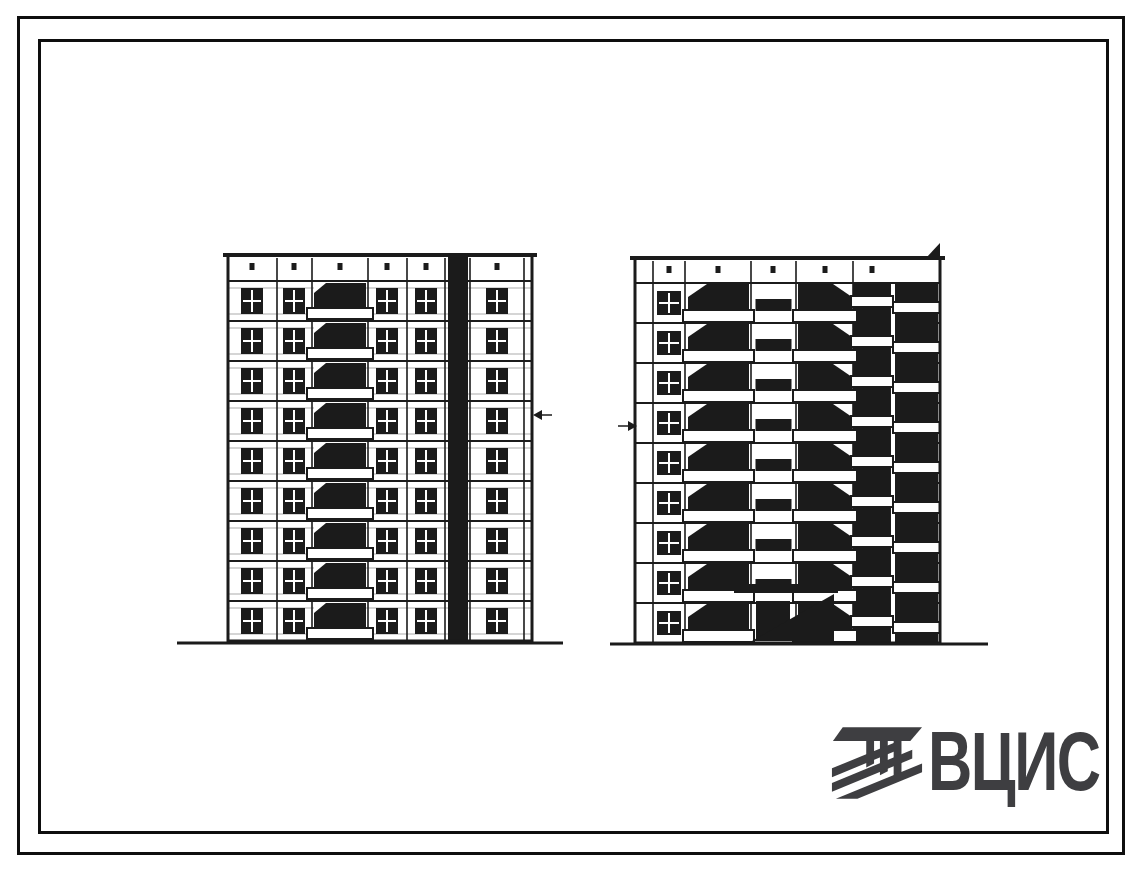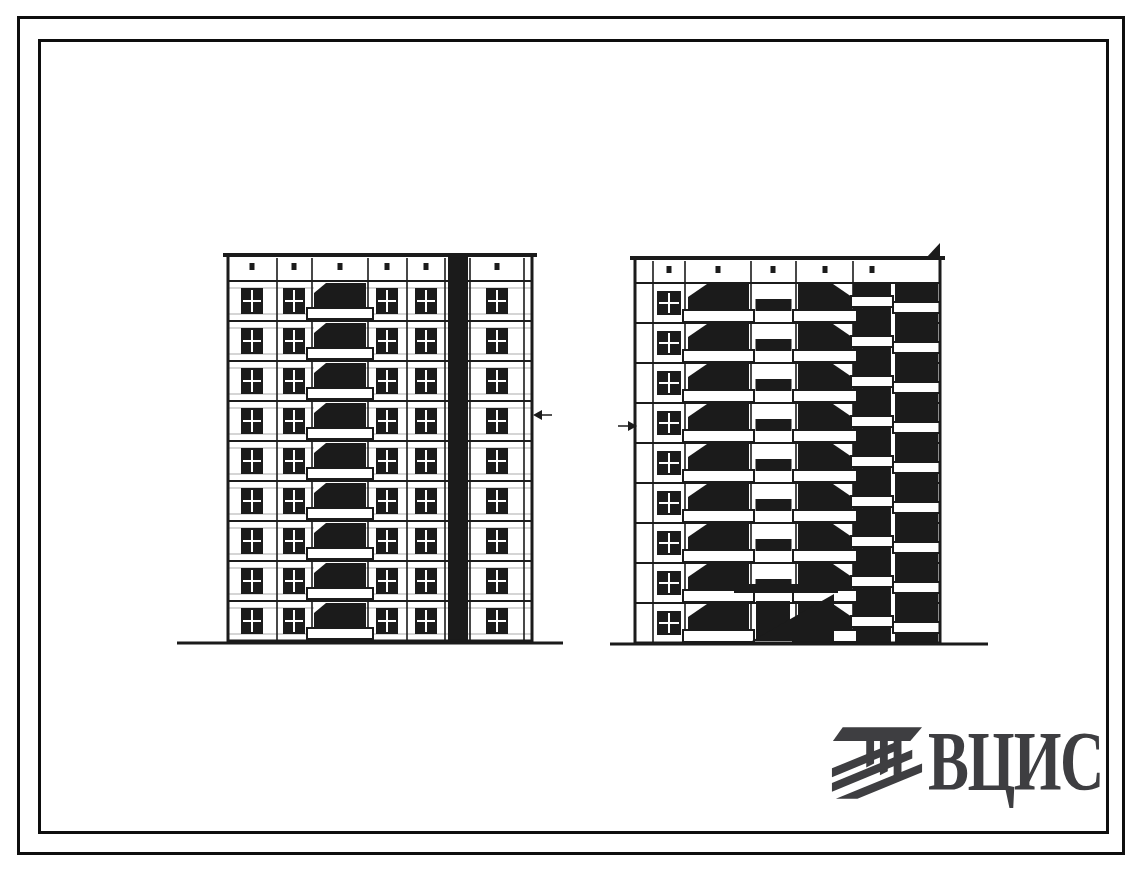--- a/index.html
+++ b/index.html
@@ -1,17 +1,17 @@
 <!DOCTYPE html>
 <html><head>
 <meta charset="utf-8">
 <style>
   html,body{margin:0;padding:0;background:#ffffff;}
   #page{position:relative;width:1139px;height:869px;background:#ffffff;overflow:hidden;
-        font-family:Liberation Serif, serif;text-align:right;}
+        font-family:Liberation Sans, sans-serif;text-align:right;}
   .frame-outer{position:absolute;left:17px;top:16px;right:14px;bottom:14px;
         border:3px solid #0e0e0e;}
   .frame-inner{position:absolute;left:38px;top:39px;right:30px;bottom:35px;
         border:3px solid #0e0e0e;}
   #drawing{position:absolute;left:0;top:0;}
   .logo{position:absolute;left:830px;top:721px;height:81px;display:flex;align-items:flex-end;}
   .logo-icon{width:94px;height:81px;display:block;}
   .logo-text{font-weight:bold;font-size:84px;line-height:81px;letter-spacing:-2px;
         margin-left:4px;transform:scaleX(0.73);transform-origin:left bottom;white-space:nowrap;}
 </style>

